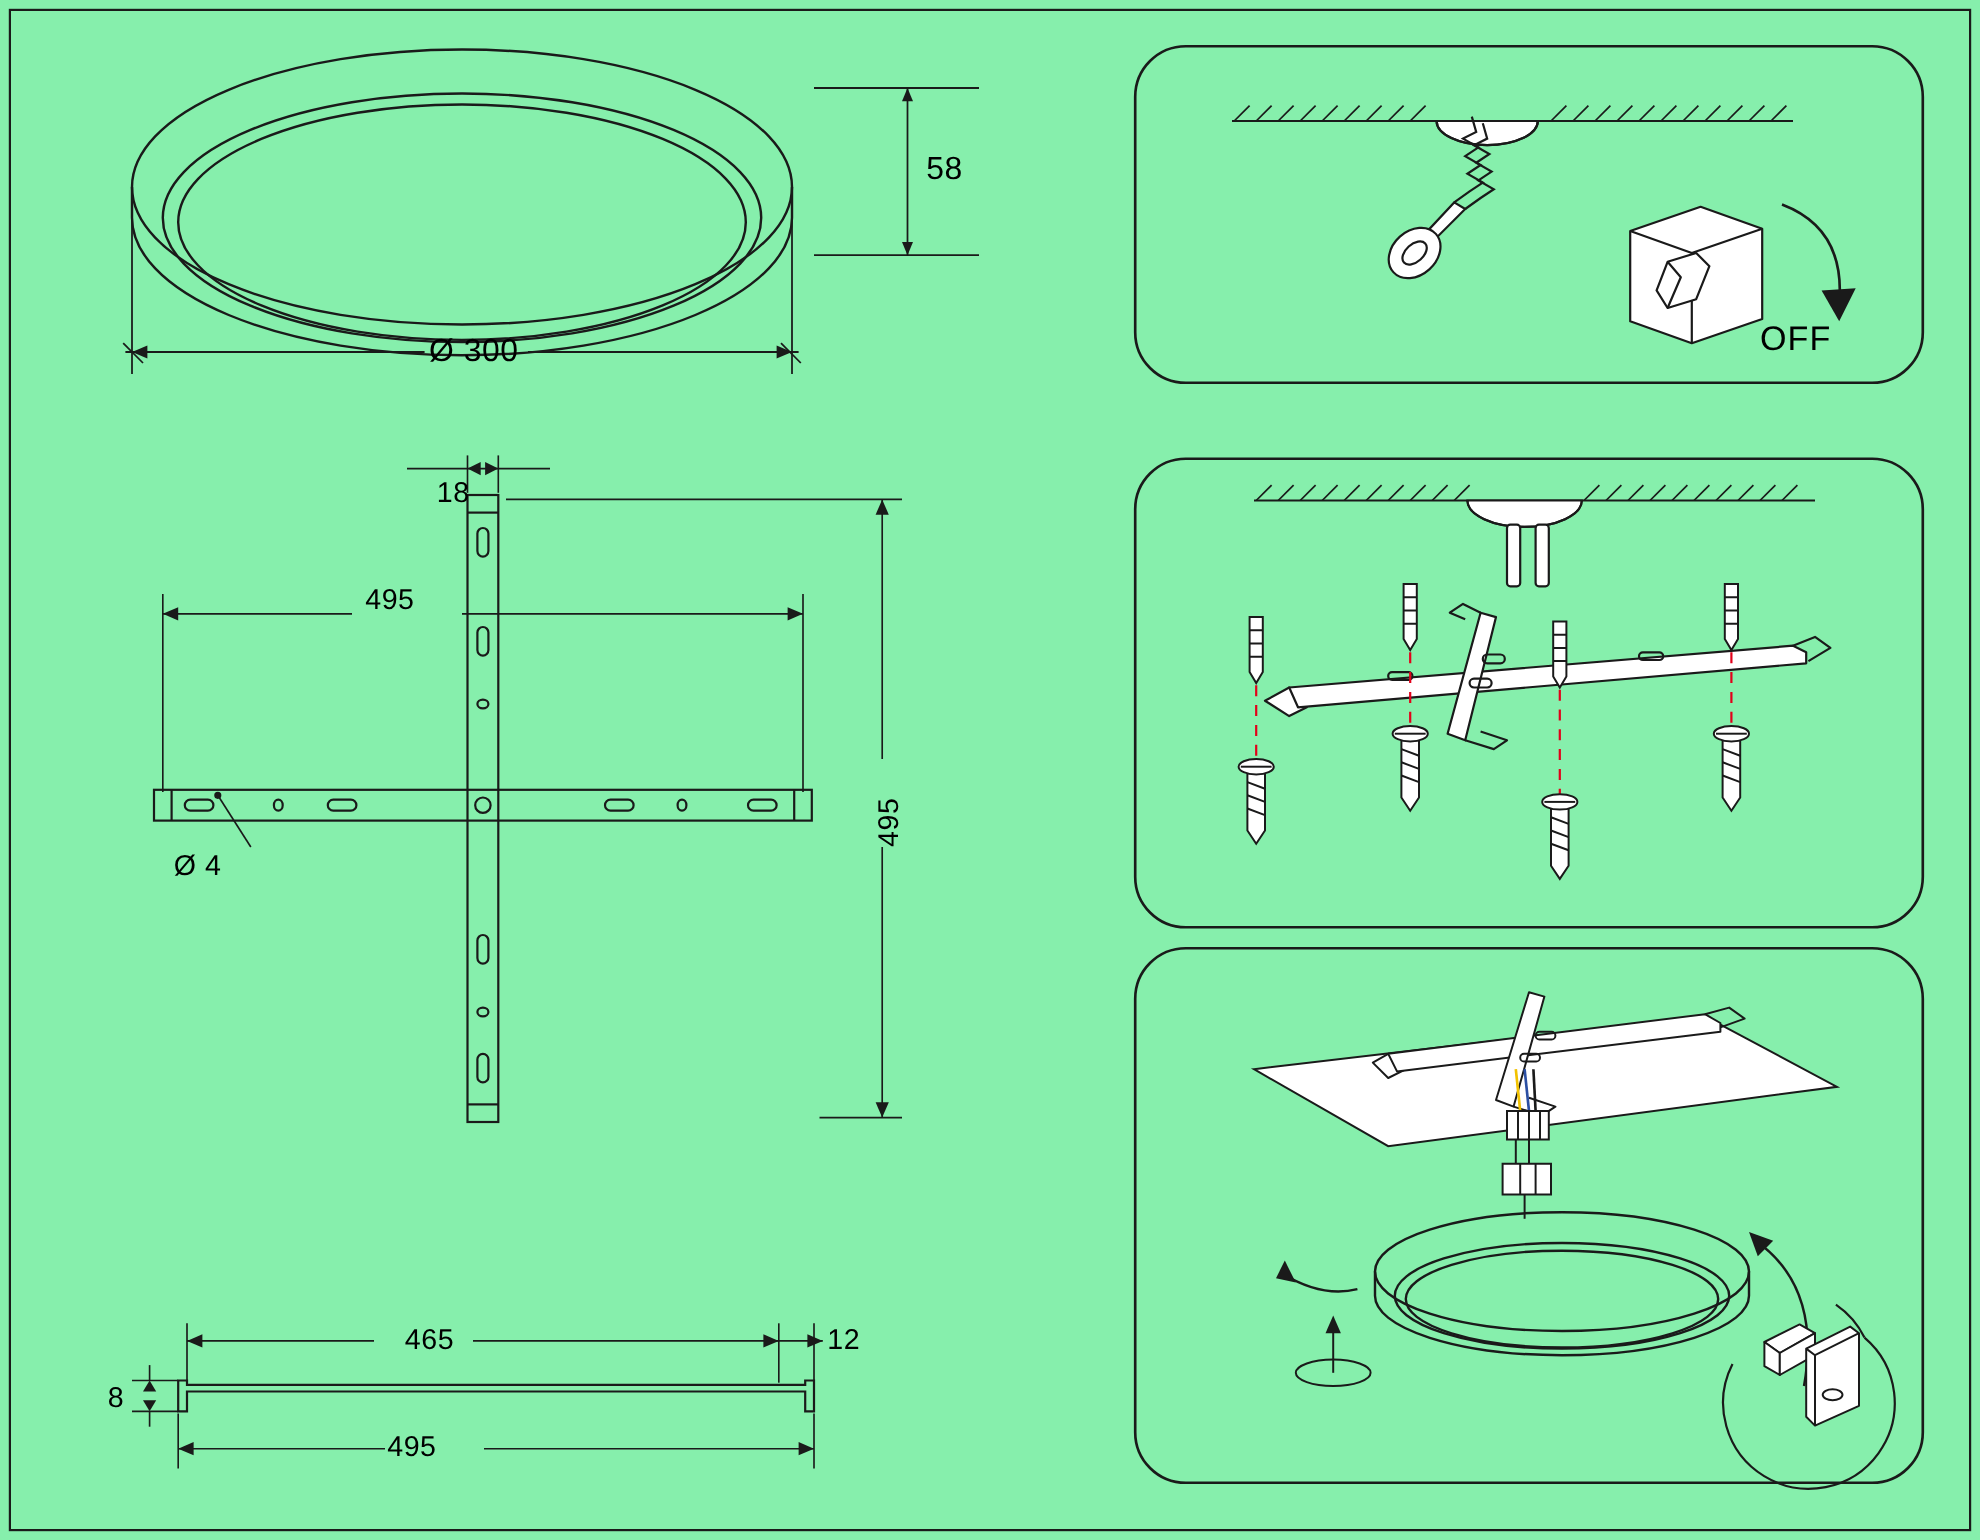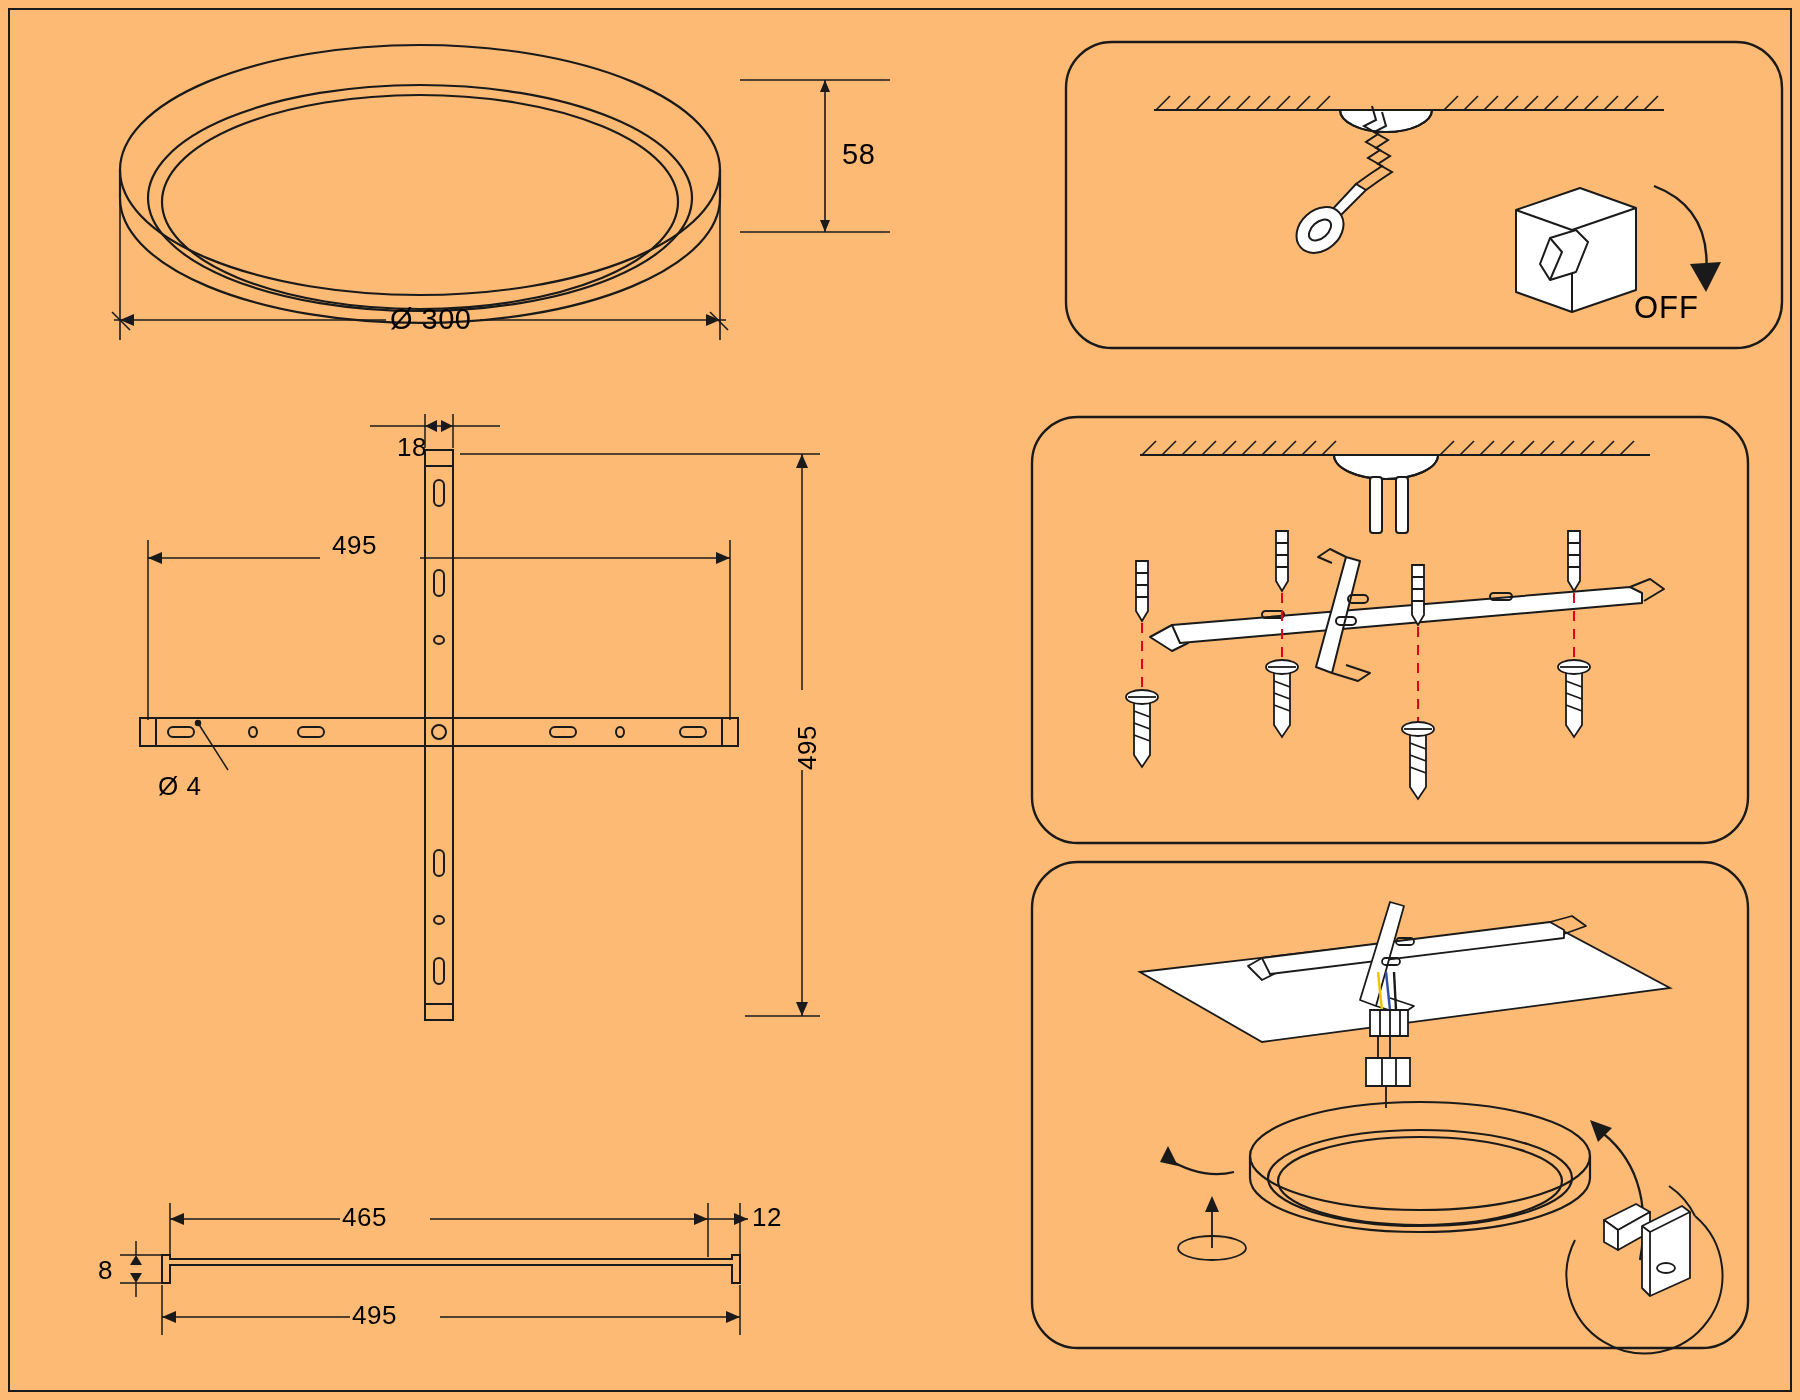--- a/index.html
+++ b/index.html
@@ -8,21 +8,21 @@
     background: #ffffff;
   }
   body {
     font-family: "Liberation Sans", sans-serif;
     color: #000000;
   }
   #sheet {
     position: relative;
     width: 1800px;
     height: 1400px;
-    background: #fdba74;
+    background: #86efac;
     overflow: hidden;
   }
   .frame {
     position: absolute;
     left: 8px;
     top: 8px;
     width: 1784px;
     height: 1384px;
     border: 2px solid #1a1a1a;
     box-sizing: border-box;
@@ -186,27 +186,27 @@
 
       <g stroke="#1a1a1a" stroke-width="1.5" fill="none">
         <line x1="62" y1="110" x2="62" y2="160"></line>
         <line x1="640" y1="110" x2="640" y2="160"></line>
         <line x1="62" y1="142" x2="250" y2="142"></line>
         <line x1="340" y1="142" x2="640" y2="142"></line>
         <path d="M76 136 L62 142 L76 148" fill="#1a1a1a" stroke="none"></path>
         <path d="M626 136 L640 142 L626 148" fill="#1a1a1a" stroke="none"></path>
       </g>
     </svg>
-    <div class="lbl" style="left:242px; top:27px;">465</div>
+    <div class="lbl" style="left:268px; top:27px;">465</div>
     <div class="lbl" style="left:652px; top:27px;">12</div>
     <div class="lbl" style="left:-2px; top:80px;">8</div>
     <div class="lbl" style="left:252px; top:125px;">495</div>
   </div>
 
-  <div class="panel" style="left:1064px; top:40px; width:720px; height:310px;">
+  <div class="panel" style="left:1030px; top:40px; width:720px; height:310px;">
     <svg width="720" height="310" viewBox="0 0 720 310">
       <rect x="2" y="2" width="716" height="306" rx="46" ry="46" fill="none" stroke="#1a1a1a" stroke-width="2.4"></rect>
 
       <g stroke="#1a1a1a" stroke-width="2" fill="none">
         <line x1="90" y1="70" x2="600" y2="70"></line>
         <g stroke-width="1.6">
           <line x1="92" y1="70" x2="106" y2="56"></line>
             <line x1="112" y1="70" x2="126" y2="56"></line>
           <line x1="132" y1="70" x2="146" y2="56"></line>
             <line x1="152" y1="70" x2="166" y2="56"></line>

